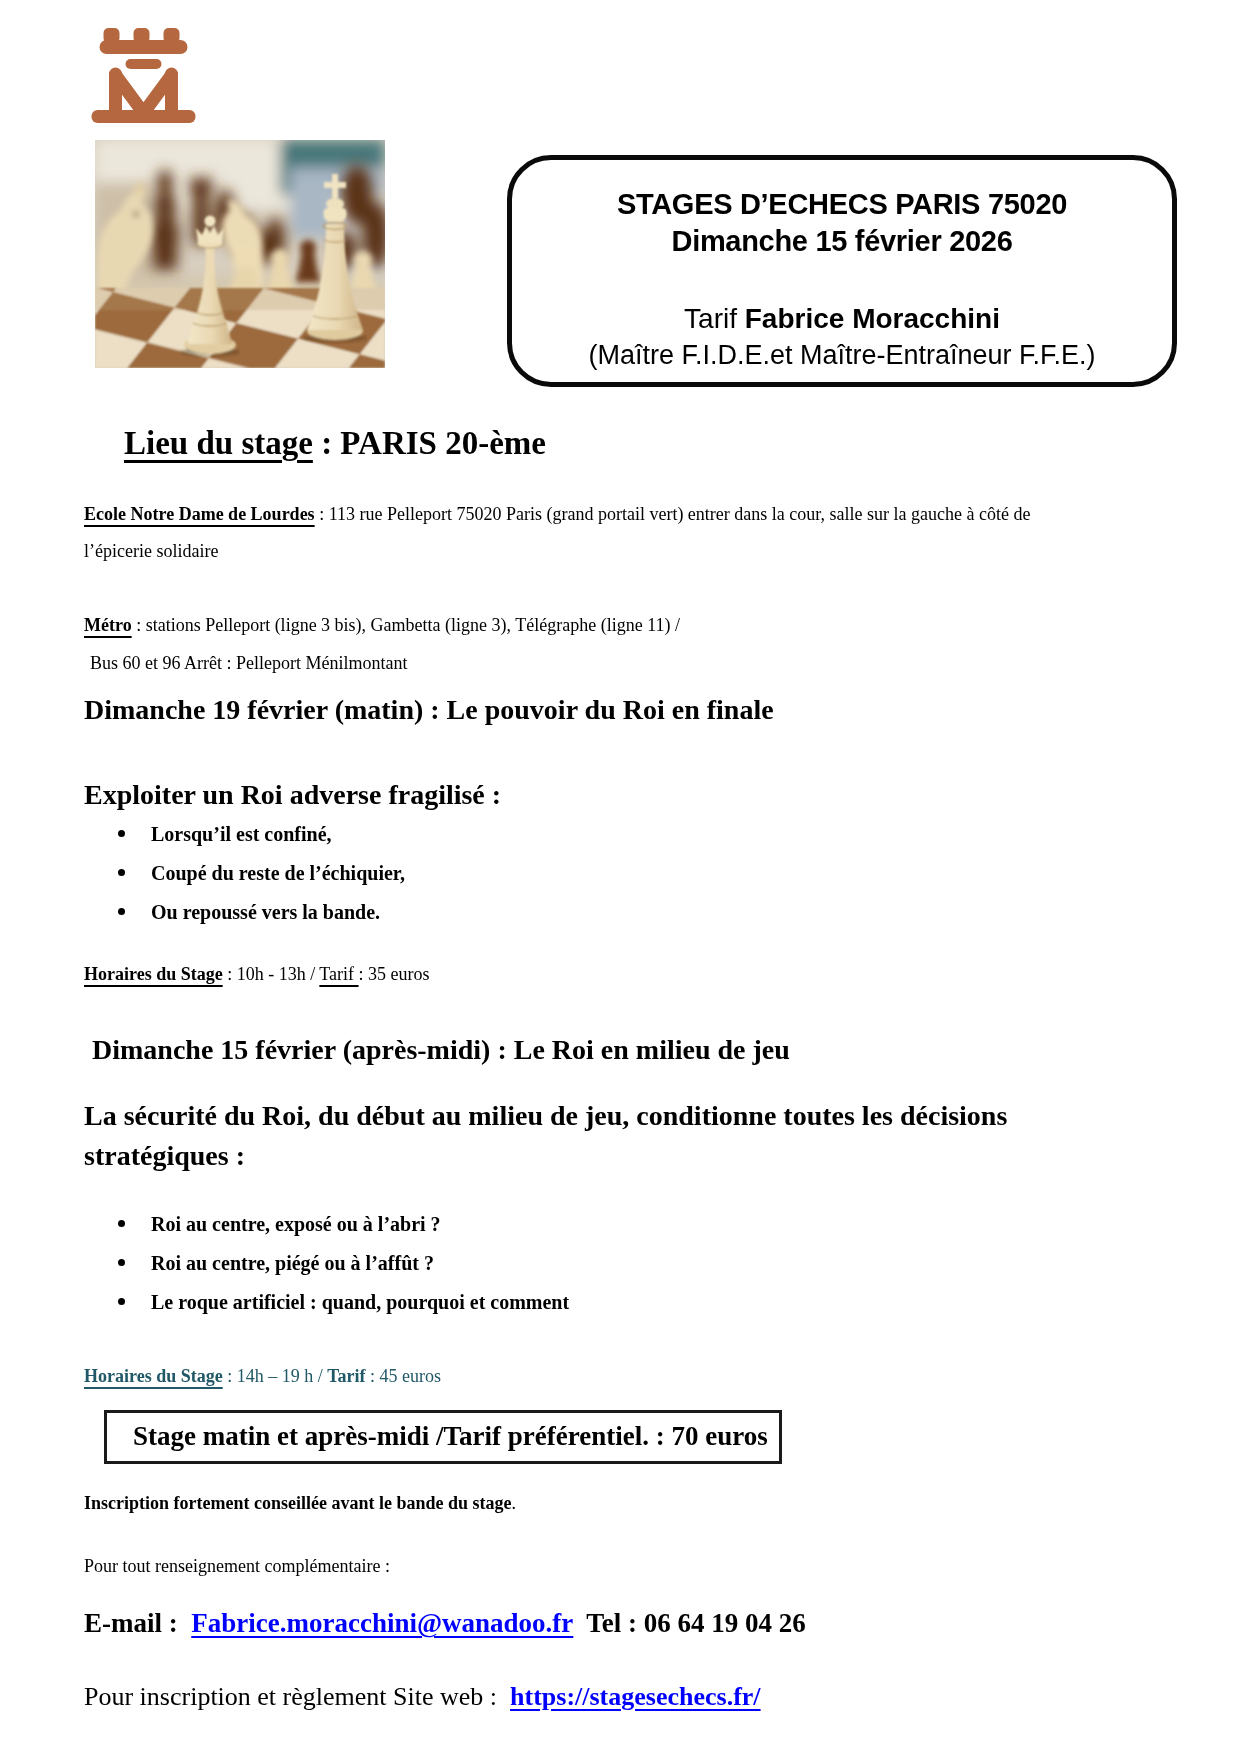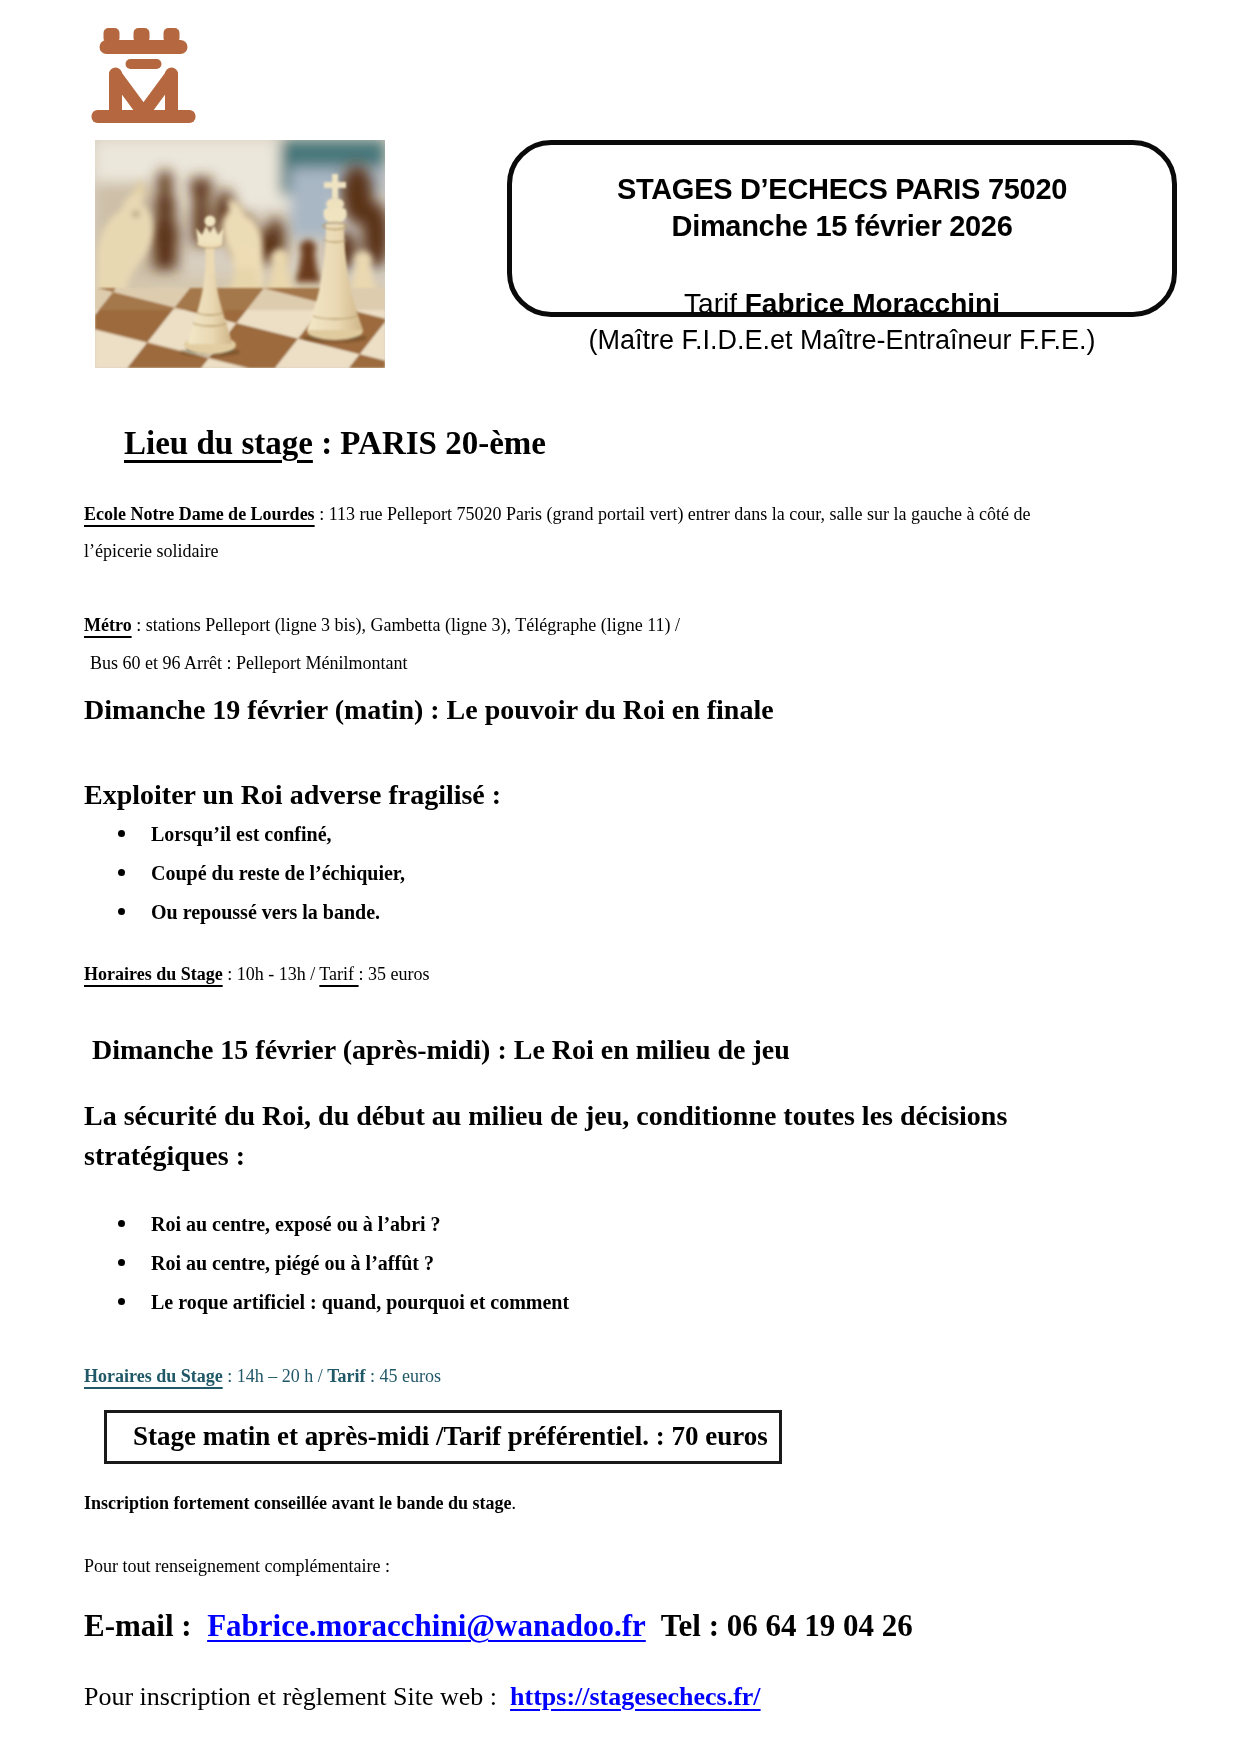--- a/index.html
+++ b/index.html
@@ -2,39 +2,39 @@
 <html><head>
 <meta charset="utf-8">
 <style>
   html,body{margin:0;padding:0;background:#fff;}
   .page{position:relative;width:1241px;height:1755px;background:#ffffff;margin:0 auto;
         font-family:"Liberation Serif",serif;color:#000;overflow:hidden;}
   .abs{position:absolute;}
   .b{font-weight:bold;}
   .sans{font-family:"Liberation Sans",sans-serif;}
   
-  .hbox{left:507px;top:140px;width:670px;height:177px;border:5px solid #0a0a0a;border-radius:44px;
+  .hbox{left:507px;top:155px;width:670px;height:232px;border:5px solid #0a0a0a;border-radius:44px;
         text-align:center;box-sizing:border-box;padding-top:26px;}
   .hbox .l1{font-size:29px;font-weight:bold;line-height:37px;letter-spacing:-.3px;}
   .hbox .l3{font-size:28px;line-height:37px;margin-top:40px;}
   .hbox .l4{font-size:27px;line-height:36px;}
   
   .t{font-size:18px;line-height:37px;}
   .h1{font-size:33px;font-weight:bold;margin-left:40px;}
   .h2{font-size:28px;font-weight:bold;line-height:40px;}
   .u3{text-decoration:underline;text-decoration-thickness:3px;text-underline-offset:6px;}
   .u2{text-decoration:underline;text-decoration-thickness:2px;text-underline-offset:5px;}
   .bullets{left:84px;}
   .bullet{display:flex;font-size:20px;line-height:39px;font-weight:bold;}
   .dot{width:7px;height:7px;border-radius:50%;background:#000;margin:15px 26px 0 34px;flex:0 0 7px;}
   .teal{color:#215868;}
   .offer{left:104px;top:1410px;width:678px;border:3px solid #1a1a1a;box-sizing:border-box;
          padding:8px 10px 9px 26px;font-size:27px;font-weight:bold;}
   a.lnk{color:#0000ff;font-weight:bold;text-decoration:underline;text-decoration-thickness:2px;text-underline-offset:4px;}
-  .email-line{font-size:31px;font-weight:bold;}
+  .email-line{font-size:27px;font-weight:bold;}
   .web-line{font-size:26px;}
 </style>
 </head>
 <body>
 
 <div class="page">
 
   <div class="abs" style="left:87px;top:26px;width:113px;height:100px;">
     <svg width="113" height="100" viewBox="0 0 112 100">
       <g fill="#b5683f">
@@ -201,21 +201,21 @@
         <span class="dot"></span>
         <span>Roi au centre, piégé ou à l’affût ?</span>
       </div>
     <div class="bullet">
         <span class="dot"></span>
         <span>Le roque artificiel : quand, pourquoi et comment</span>
       </div>
   </div>
 
   <div class="abs t teal" style="left:84px;top:1358px;white-space:nowrap;">
-    <span class="b u2">Horaires du Stage</span><span> : 14h – 20 h / </span><span class="b">Tarif</span><span> : 45 euros</span>
+    <span class="b u2">Horaires du Stage</span><span> : 14h – 19 h / </span><span class="b">Tarif</span><span> : 45 euros</span>
   </div>
 
   <div class="abs offer">
     <span>Stage matin et après-midi /Tarif préférentiel. : 70 euros</span>
   </div>
 
   <div class="abs t" style="left:84px;top:1485px;white-space:nowrap;">
     <span class="b">Inscription fortement conseillée avant le bande du stage</span><span>.</span>
   </div>
 

